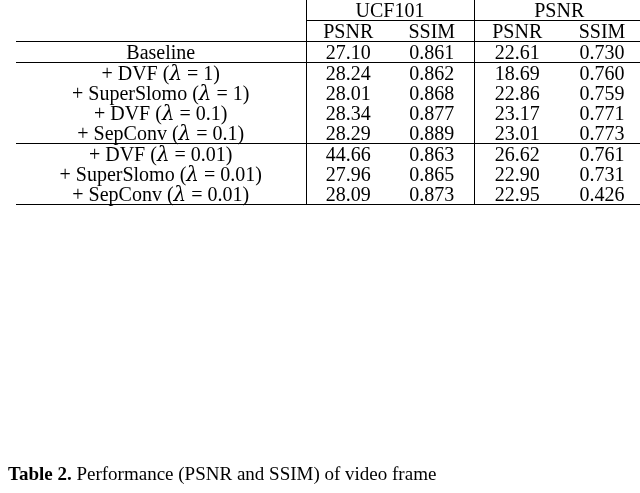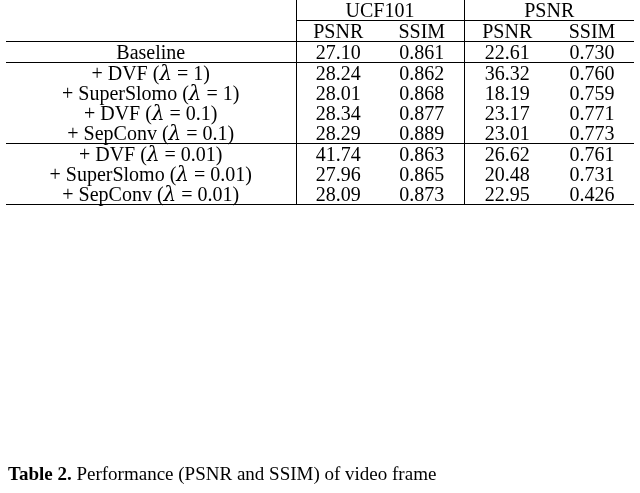--- a/index.html
+++ b/index.html
@@ -12,21 +12,21 @@
     height: 493px;
     font-family: "Liberation Serif", serif;
     color: #000000;
     overflow: hidden;
   }
   .page {
     position: relative;
     width: 640px;
     height: 493px;
     box-sizing: border-box;
-    padding: 0 6px;
+    padding: 0 16px;
   }
   table.results {
     border-collapse: collapse;
     width: 628px;
     margin: 0 auto;
     table-layout: fixed;
   }
   table.results td, table.results th {
     font-weight: normal;
     text-align: center;
@@ -112,56 +112,56 @@
           <td class="rowlabel">Baseline</td>
           <td class="numcell vsep-left">27.10</td>
           <td class="numcell">0.861</td>
           <td class="numcell vsep-mid">22.61</td>
           <td class="numcell">0.730</td>
         </tr>
         <tr>
           <td class="rowlabel"><span>+ DVF (</span><span class="lam">λ</span><span> = 1)</span></td>
           <td class="numcell vsep-left">28.24</td>
           <td class="numcell">0.862</td>
-          <td class="numcell vsep-mid bold">36.32</td>
+          <td class="numcell vsep-mid bold">18.69</td>
           <td class="numcell">0.760</td>
         </tr>
         <tr>
           <td class="rowlabel"><span>+ SuperSlomo (</span><span class="lam">λ</span><span> = 1)</span></td>
           <td class="numcell vsep-left">28.01</td>
           <td class="numcell">0.868</td>
-          <td class="numcell vsep-mid">18.19</td>
+          <td class="numcell vsep-mid">22.86</td>
           <td class="numcell bold">0.759</td>
         </tr>
         <tr>
           <td class="rowlabel"><span>+ DVF (</span><span class="lam">λ</span><span> = 0.1)</span></td>
           <td class="numcell vsep-left bold">28.34</td>
           <td class="numcell bold">0.877</td>
           <td class="numcell vsep-mid">23.17</td>
           <td class="numcell bold">0.771</td>
         </tr>
         <tr class="hr-bot">
           <td class="rowlabel"><span>+ SepConv (</span><span class="lam">λ</span><span> = 0.1)</span></td>
           <td class="numcell vsep-left bold">28.29</td>
           <td class="numcell bold">0.889</td>
           <td class="numcell vsep-mid bold">23.01</td>
           <td class="numcell bold">0.773</td>
         </tr>
         <tr>
           <td class="rowlabel"><span>+ DVF (</span><span class="lam">λ</span><span> = 0.01)</span></td>
-          <td class="numcell vsep-left">41.74</td>
+          <td class="numcell vsep-left">44.66</td>
           <td class="numcell">0.863</td>
           <td class="numcell vsep-mid">26.62</td>
           <td class="numcell">0.761</td>
         </tr>
         <tr>
           <td class="rowlabel"><span>+ SuperSlomo (</span><span class="lam">λ</span><span> = 0.01)</span></td>
           <td class="numcell vsep-left">27.96</td>
           <td class="numcell">0.865</td>
-          <td class="numcell vsep-mid">20.48</td>
+          <td class="numcell vsep-mid">22.90</td>
           <td class="numcell">0.731</td>
         </tr>
         <tr class="hr-bot">
           <td class="rowlabel"><span>+ SepConv (</span><span class="lam">λ</span><span> = 0.01)</span></td>
           <td class="numcell vsep-left">28.09</td>
           <td class="numcell">0.873</td>
           <td class="numcell vsep-mid">22.95</td>
           <td class="numcell">0.426</td>
         </tr>
       </tbody>

